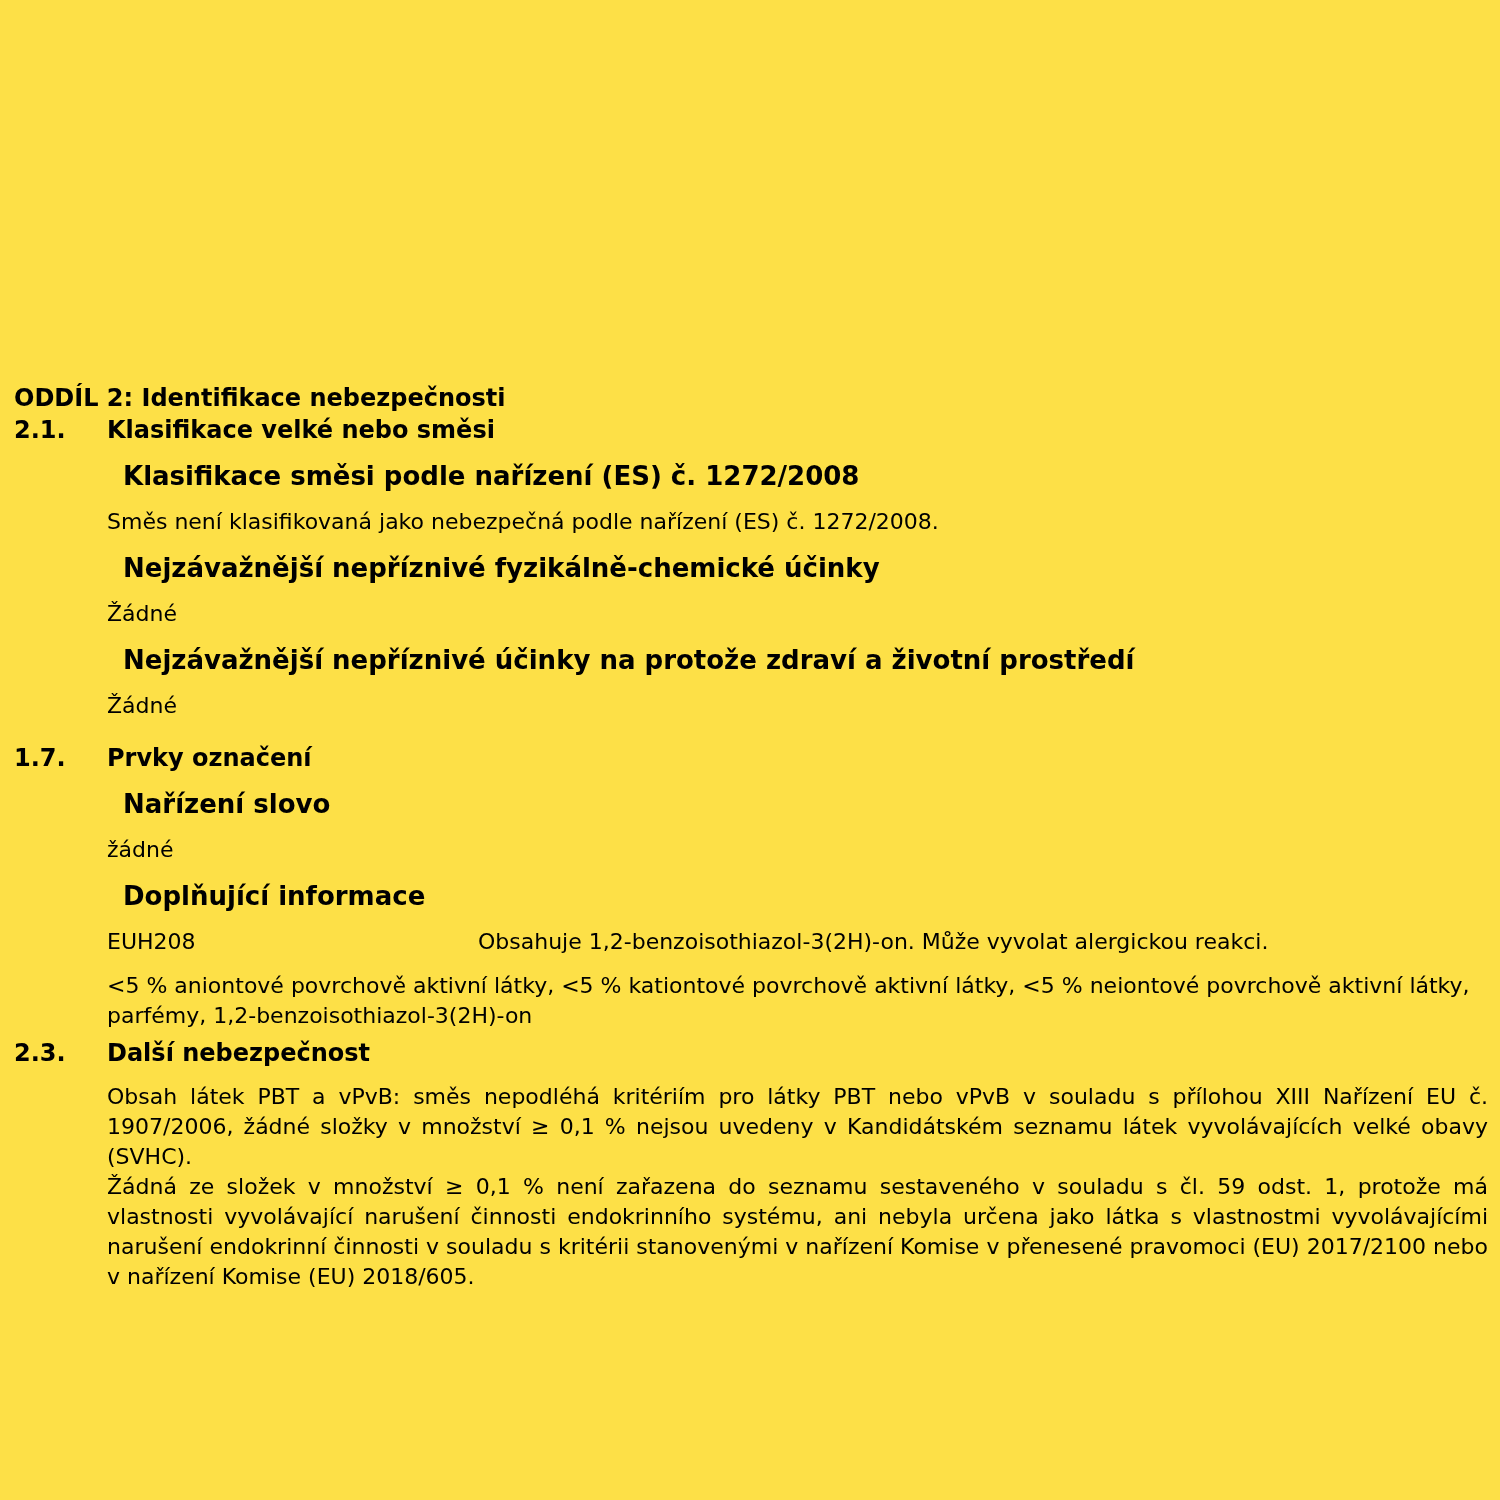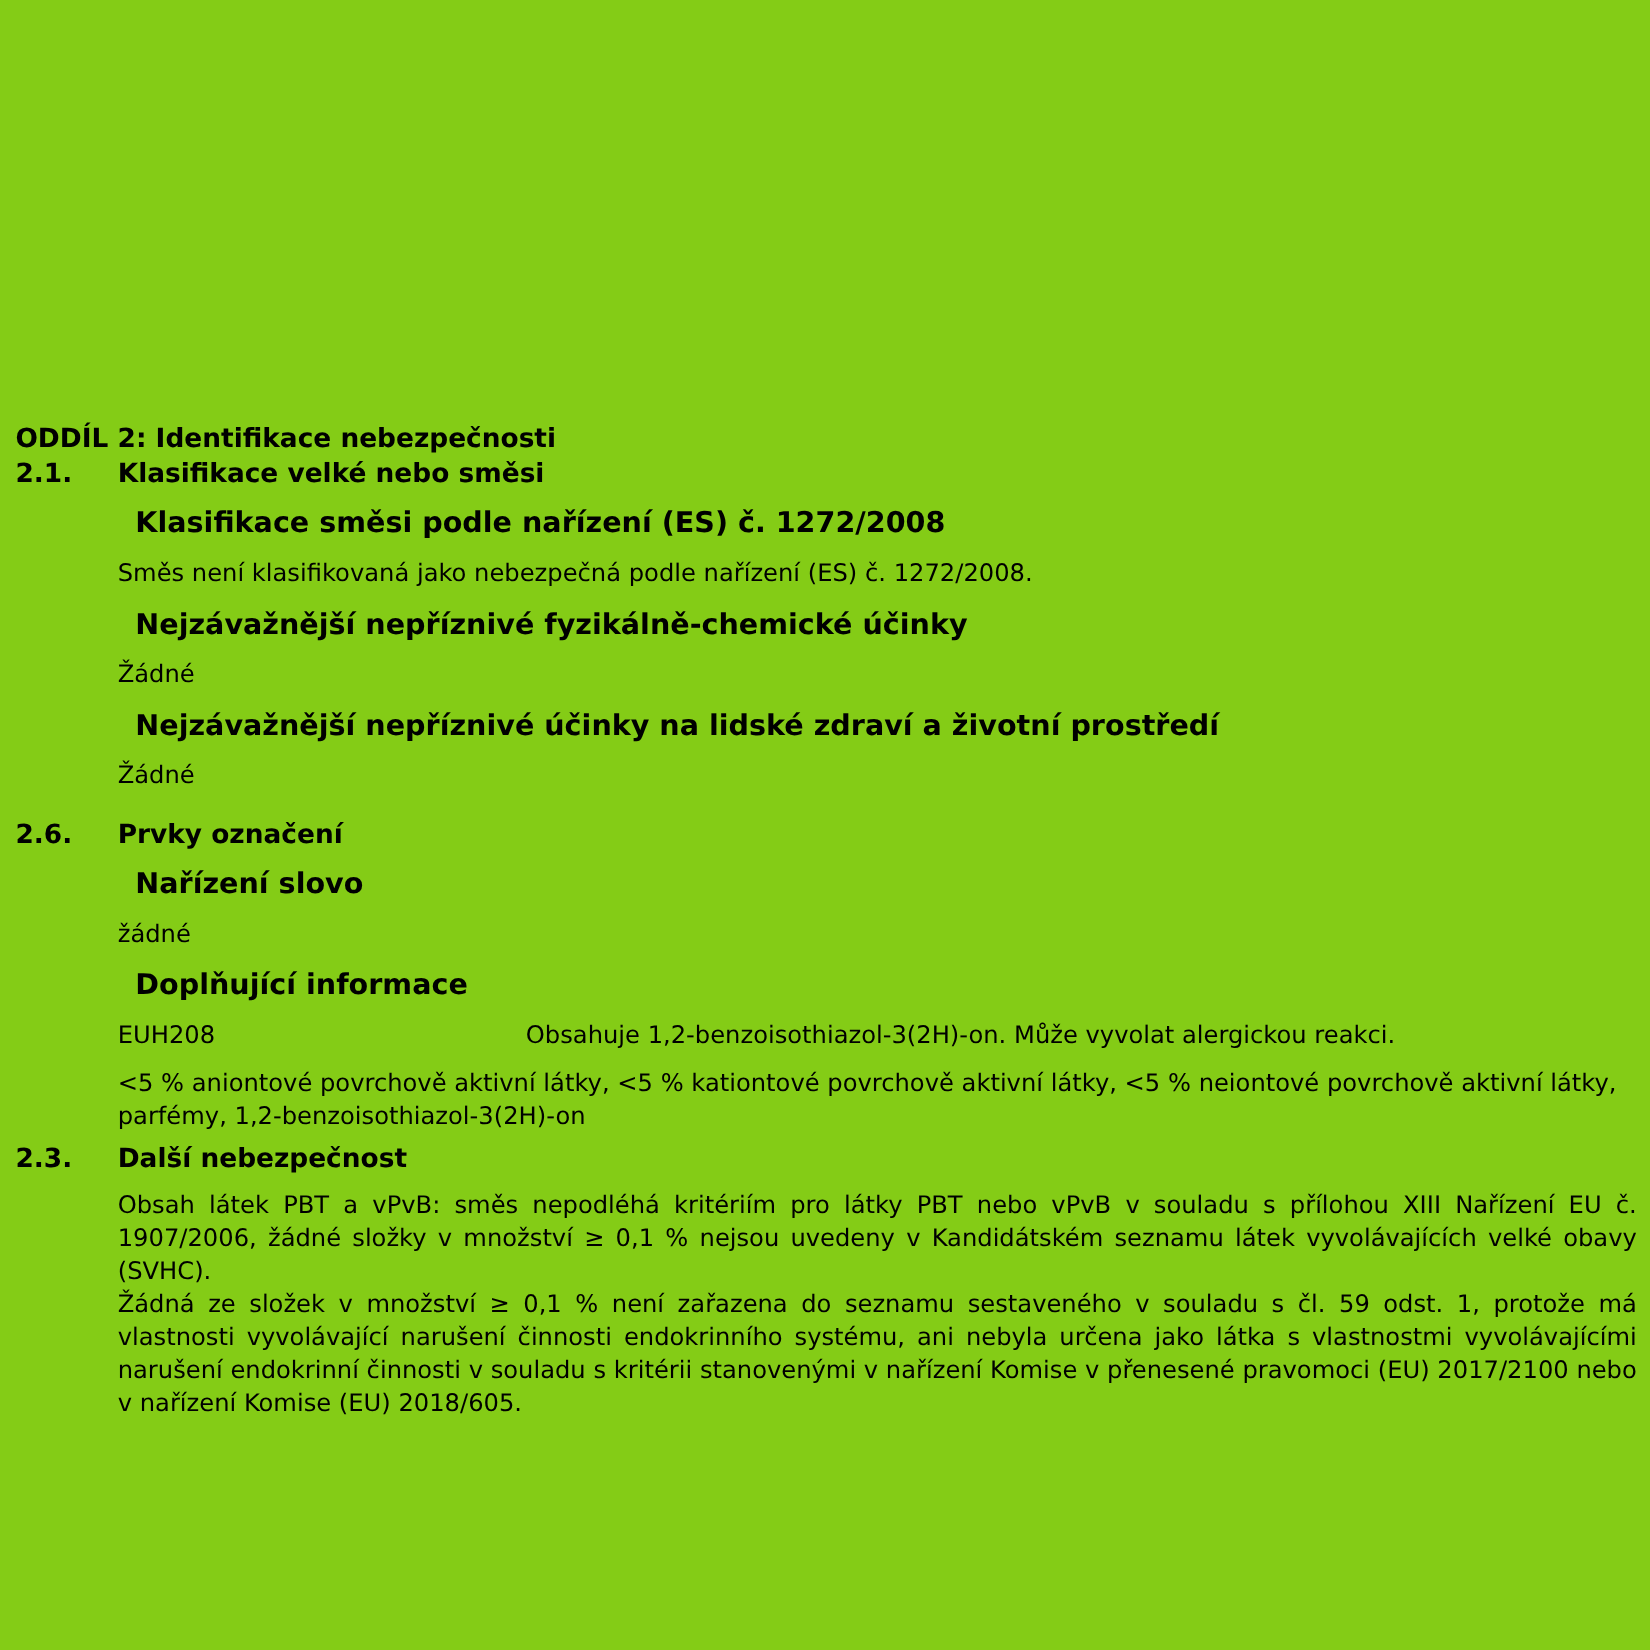--- a/index.html
+++ b/index.html
@@ -4,21 +4,21 @@
 <style>
   html, body {
     margin: 0;
     padding: 0;
     background: #ffffff;
   }
   .page {
     position: relative;
     width: 1500px;
     height: 1500px;
-    background: #84cc16;
+    background: #fde047;
     color: #000000;
     font-family: "DejaVu Sans", "Liberation Sans", sans-serif;
   }
   .content {
     position: absolute;
     left: 14px;
     top: 383px;
     width: 1474px;
     font-size: 22px;
     line-height: 30px;
@@ -72,27 +72,27 @@
     <div class="h-title">ODDÍL 2: Identifikace nebezpečnosti</div>
 
     <div class="row">
       <div class="gutter">2.1.</div>
       <div class="body">
         <div class="h-section">Klasifikace velké nebo směsi</div>
         <div class="h-sub">Klasifikace směsi podle nařízení (ES) č. 1272/2008</div>
         <p>Směs není klasifikovaná jako nebezpečná podle nařízení (ES) č. 1272/2008.</p>
         <div class="h-sub">Nejzávažnější nepříznivé fyzikálně-chemické účinky</div>
         <p>Žádné</p>
-        <div class="h-sub">Nejzávažnější nepříznivé účinky na lidské zdraví a životní prostředí</div>
+        <div class="h-sub">Nejzávažnější nepříznivé účinky na protože zdraví a životní prostředí</div>
         <p>Žádné</p>
       </div>
     </div>
 
     <div class="row row-22">
-      <div class="gutter">2.6.</div>
+      <div class="gutter">1.7.</div>
       <div class="body">
         <div class="h-section">Prvky označení</div>
         <div class="h-sub">Nařízení slovo</div>
         <p>žádné</p>
         <div class="h-sub">Doplňující informace</div>
         <div class="euh">
           <span class="euh-code">EUH208</span>
           <span class="euh-text">Obsahuje 1,2-benzoisothiazol-3(2H)-on. Může vyvolat alergickou reakci.</span>
         </div>
         <p>&lt;5 % aniontové povrchově aktivní látky, &lt;5 % kationtové povrchově aktivní látky, &lt;5 % neiontové povrchově aktivní látky, parfémy, 1,2-benzoisothiazol-3(2H)-on</p>

